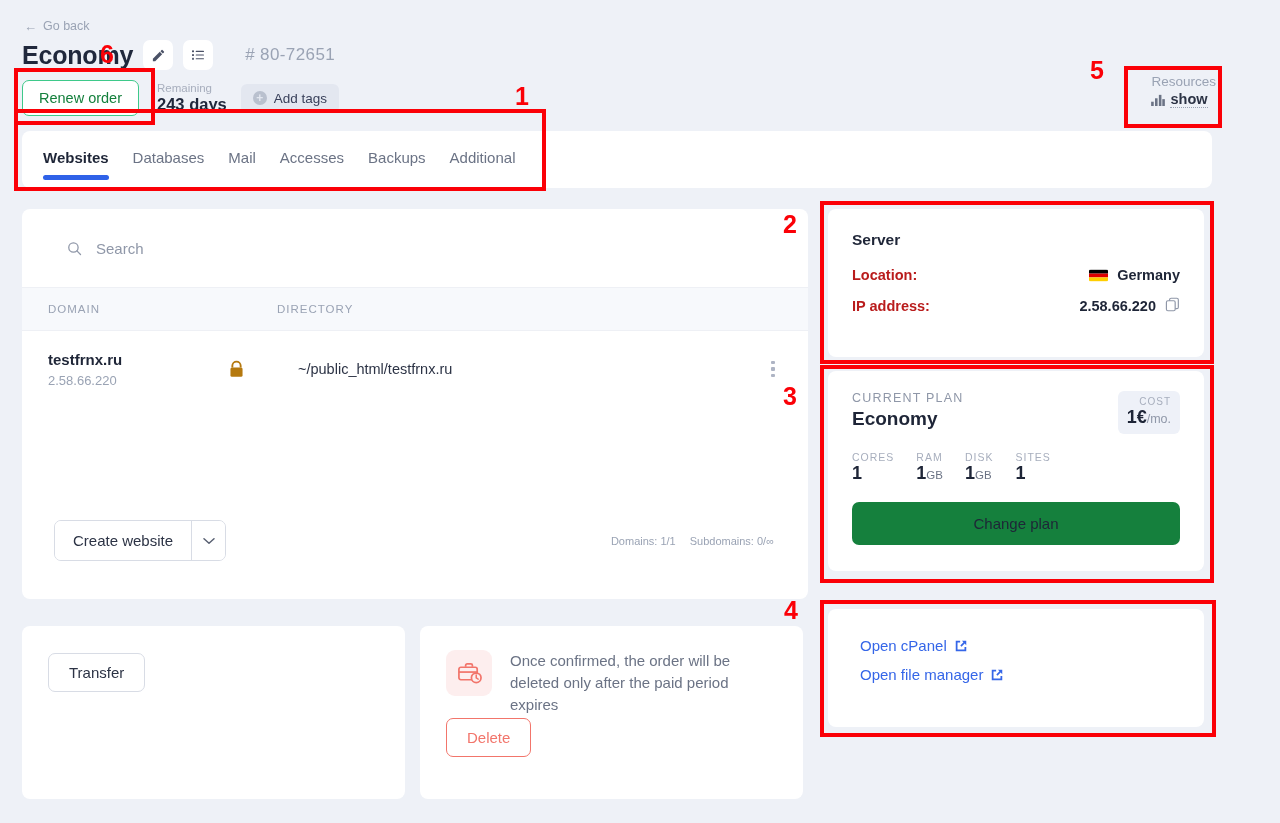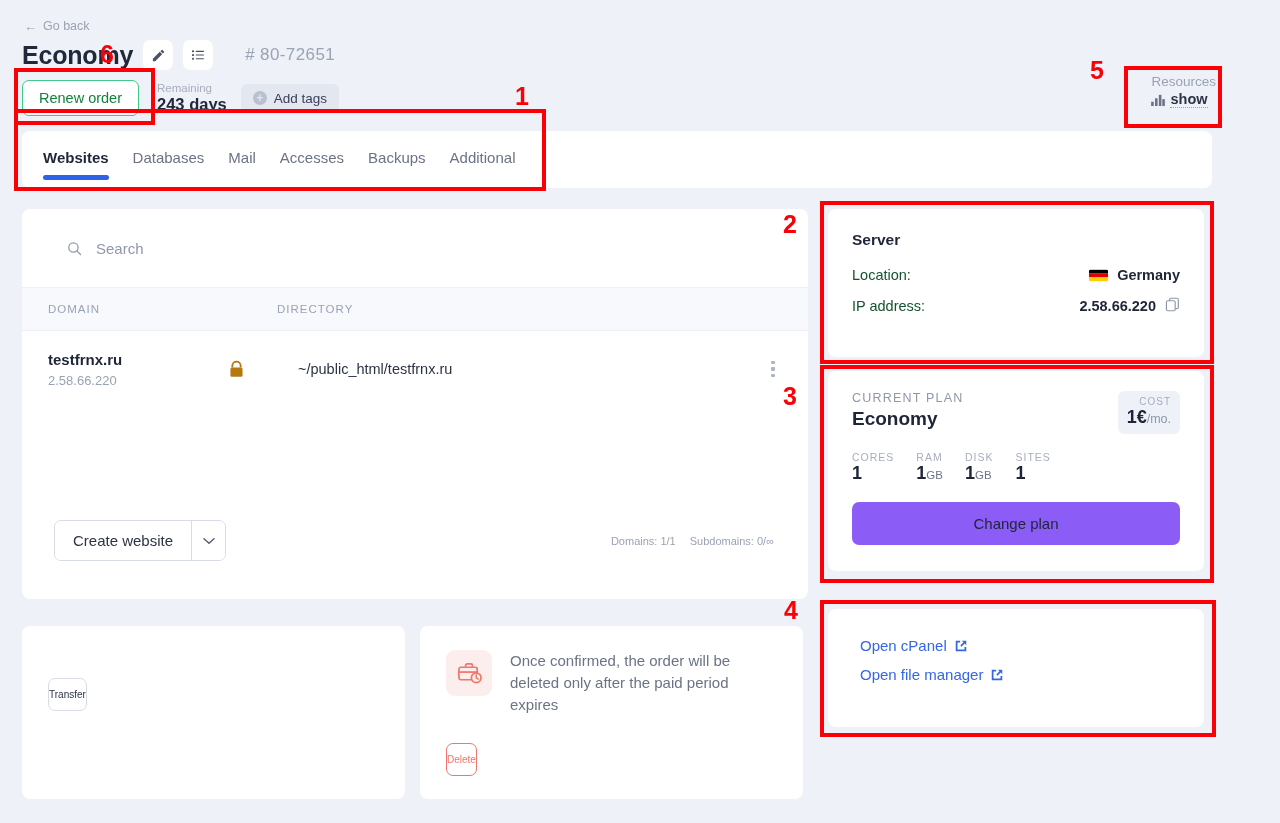--- a/index.html
+++ b/index.html
@@ -132,35 +132,35 @@
   .info-card.right { left: 420px; }
   .info-top { display: flex; gap: 18px; align-items: flex-start; }
   .info-ic {
     width: 46px; height: 46px; border-radius: 9px; flex: 0 0 46px;
     display: flex; align-items: center; justify-content: center;
   }
   .info-ic.blue { background: #eef1f8; }
   .info-ic.red { background: #fdeeee; }
   .info-txt { font-size: 15px; line-height: 1.45; color: #6b7385; }
   .obtn {
-    margin-top: 28px; display: inline-block; padding: 10px 0;
-    border-radius: 7px; font-size: 10px; background: #fff; cursor: pointer;
+    margin-top: 3px; display: inline-block; padding: 10px 20px;
+    border-radius: 7px; font-size: 15px; background: #fff; cursor: pointer;
   }
   .obtn.grey { border: 1px solid #d8dce5; color: #2c3345; }
   .obtn.red { border: 1px solid #f2756b; color: #f2756b; }
 
   
   .rcard { position: absolute; background: #fff; border-radius: 8px; }
   .rcard.server { left: 828px; top: 209px; width: 376px; height: 148px; padding: 22px 24px; }
   .rcard.plan   { left: 828px; top: 371px; width: 376px; height: 200px; padding: 20px 24px; }
   .rcard.links  { left: 828px; top: 609px; width: 376px; height: 118px; padding: 28px 32px; }
 
   .rcard h3 { font-size: 15.5px; font-weight: 700; color: #1e2537; margin-bottom: 18px; }
   .kv { display: flex; align-items: center; justify-content: space-between; margin-bottom: 14px; font-size: 14.5px; }
-  .kv .k { color: #14532d; }
+  .kv .k { color: #b91c1c; font-weight: bold; }
   .kv .v { display: flex; align-items: center; gap: 9px; color: #1e2537; font-weight: 700; }
   .flag { width: 19px; height: 13px; border-radius: 2px; overflow: hidden; display: block; }
   .copy-ic { cursor: pointer; }
 
   .plan-head { display: flex; align-items: flex-start; }
   .plan-label { font-size: 12.5px; letter-spacing: 1.2px; color: #8f97a8; }
   .plan-name { font-size: 19px; font-weight: 700; color: #1e2537; margin-top: 3px; }
   .cost-badge {
     margin-left: auto; background: #eef1f8; border-radius: 6px;
     padding: 5px 9px 6px; text-align: right; min-width: 56px;
@@ -168,21 +168,21 @@
   .cost-badge .cl { font-size: 10px; letter-spacing: 1px; color: #a7aebd; display: block; }
   .cost-badge .cv { font-size: 18px; font-weight: 700; color: #1e2537; }
   .cost-badge .cu { font-size: 12.5px; color: #8f97a8; font-weight: 400; }
 
   .specs { display: flex; gap: 22px; margin-top: 17px; }
   .spec .sl { font-size: 10.5px; letter-spacing: 1px; color: #a7aebd; display: block; }
   .spec .sv { font-size: 18px; font-weight: 700; color: #1e2537; margin-top: 2px; }
   .spec .su { font-size: 11.5px; color: #6b7385; font-weight: 400; }
 
   .change-plan {
-    margin-top: 18px; width: 100%; background: #8b5cf6; border: none;
+    margin-top: 18px; width: 100%; background: #15803d; border: none;
     border-radius: 7px; padding: 13px 0; font-size: 15px; color: #1e2537;
     font-family: inherit; cursor: pointer;
   }
 
   .exlink {
     display: flex; align-items: center; gap: 7px;
     color: #3566e8; font-size: 15px; margin-bottom: 12px; cursor: pointer;
   }
 
   

